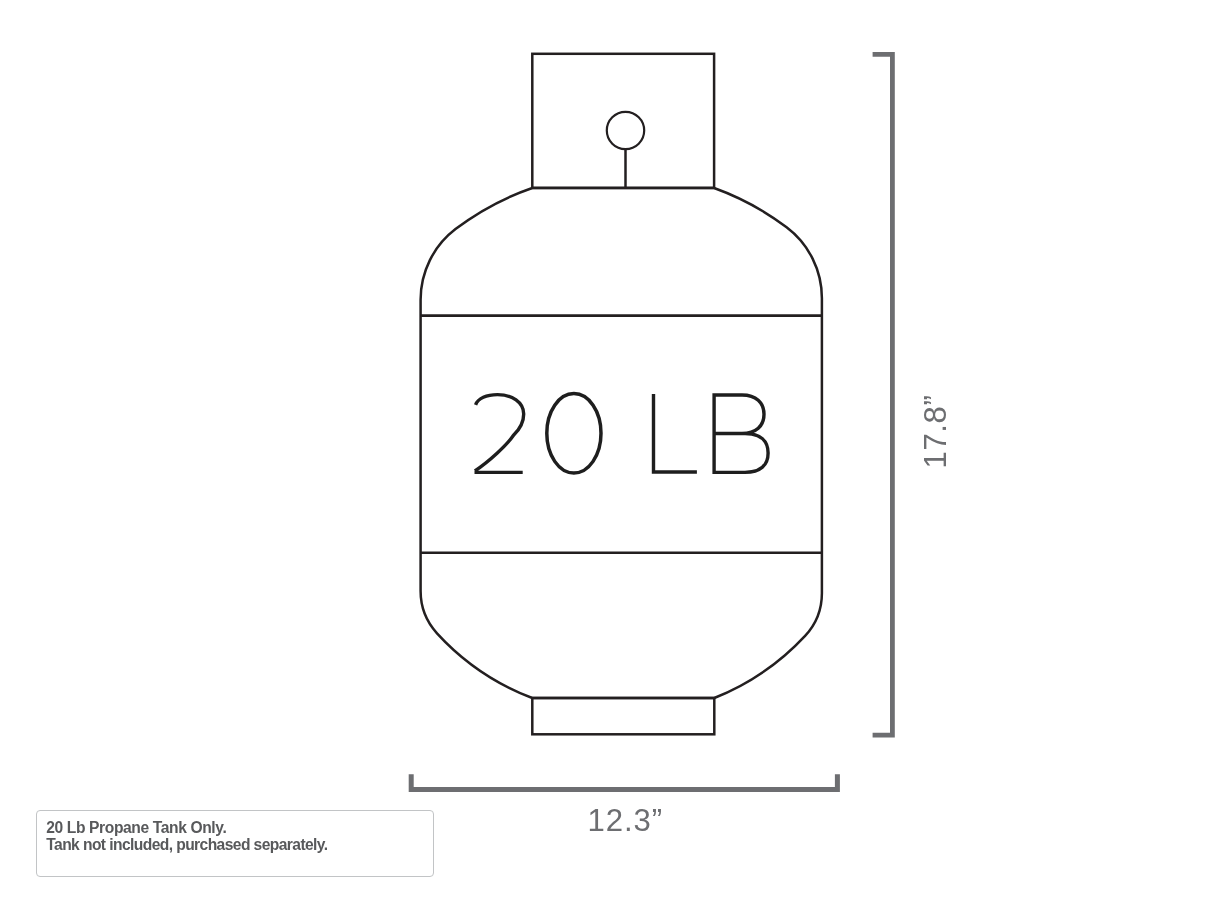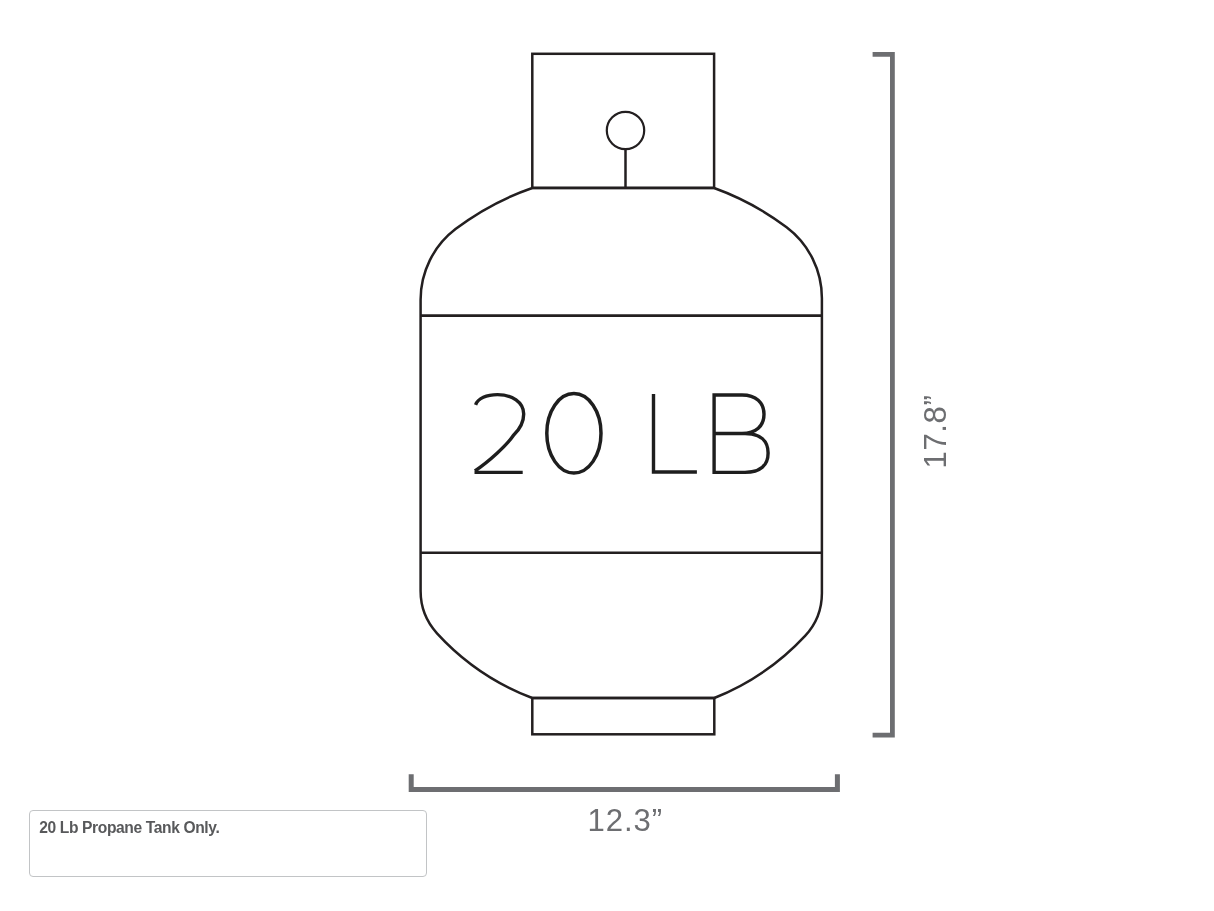--- a/index.html
+++ b/index.html
@@ -1,18 +1,18 @@
 <!DOCTYPE html>
 <html><head>
 <meta charset="utf-8">
 <style>
   html,body{margin:0;padding:0;background:#ffffff;}
   body{width:1214px;height:911px;position:relative;font-family:"Liberation Sans",sans-serif;-webkit-font-smoothing:antialiased;}
   svg{position:absolute;left:0;top:0;}
-  .notebox{position:absolute;left:29px;top:810.1px;width:398.2px;height:67.4px;
+  .notebox{position:absolute;left:36px;top:810.1px;width:398.2px;height:67.4px;
     border:1.1px solid #c2c4c6;border-radius:4px;background:#fff;
     padding:8.2px 0 0 9.3px;box-sizing:border-box;white-space:nowrap;}
   .notebox p{margin:0;font-weight:bold;font-size:15.6px;line-height:17.2px;color:#58595b;letter-spacing:-0.22px;}
   .notebox p.l1{letter-spacing:-0.38px;}
   .notebox p.l2{letter-spacing:-0.58px;}
 </style>
 </head>
 <body>
 <svg width="1214" height="911" viewBox="0 0 1214 911" fill="none">
 
@@ -44,14 +44,15 @@
 
   <path d="M 411.2,774.3 L 411.2,789.6 L 837.4,789.6 L 837.4,774.3" stroke="#6d6e71" stroke-width="5"></path>
 
   <text x="587.6" y="830.8" font-family="Liberation Sans, sans-serif" font-size="31.1" letter-spacing="0.9" fill="#6d6e71">12.3”</text>
 </svg>
 
 <div class="notebox">
 
   <p class="l1">20 Lb Propane Tank Only.</p>
 
+  <p class="l2">Tank not included, purchased separately.</p>
 
 </div>
 
 </body></html>

